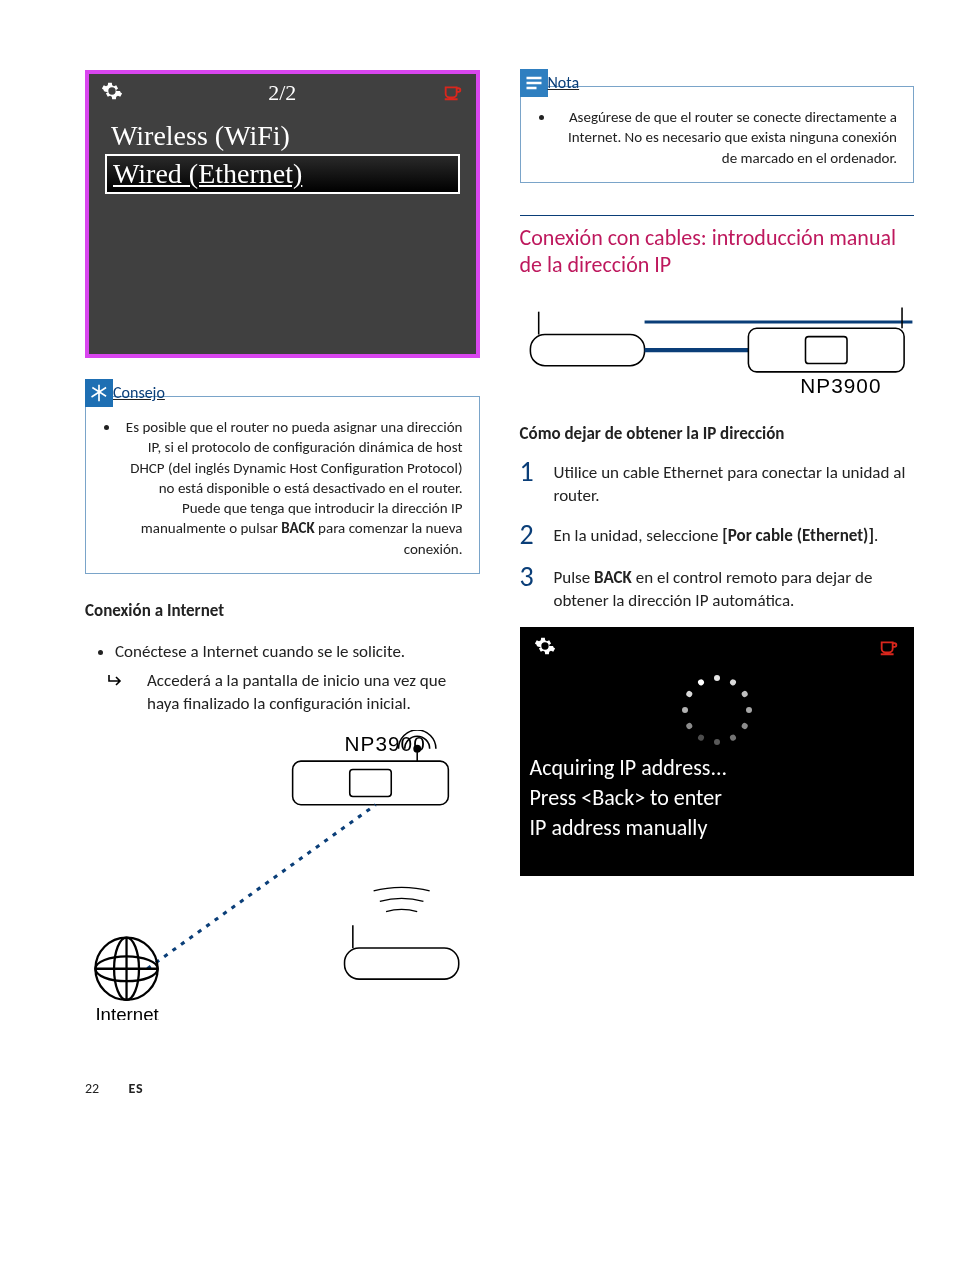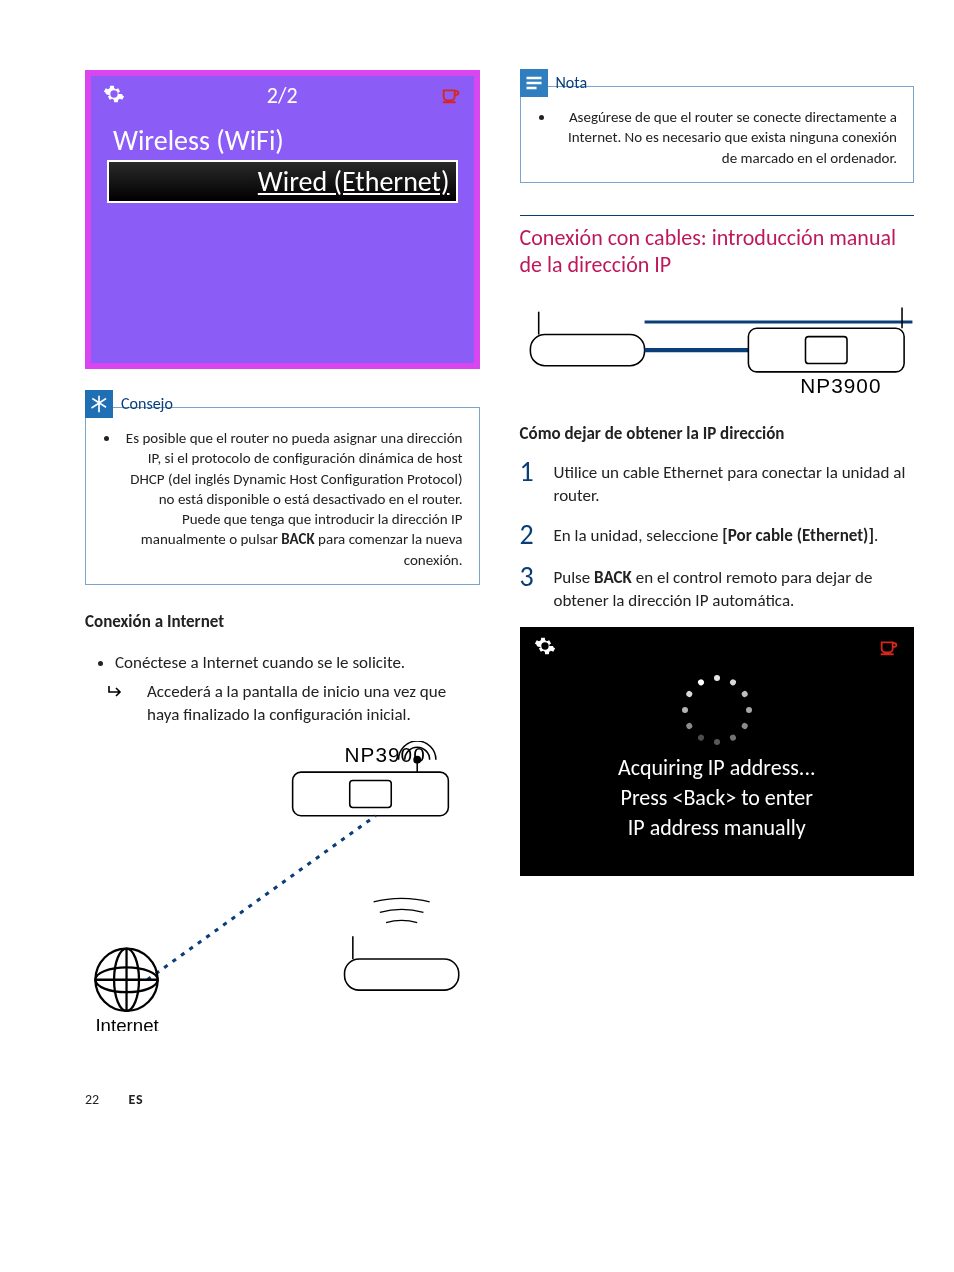--- a/index.html
+++ b/index.html
@@ -15,25 +15,26 @@
     display: flex;
     gap: 40px;
   }
   .col {
     flex: 1 1 0;
     min-width: 0;
   }
 
   
   .screen {
-    background: #8b5cf6;
+    background: #404040;
     color: #fff;
-    border: 6px solid #d946ef;
+    border: 4px solid #d946ef;
     width: 100%;
     box-sizing: border-box;
+    font-family: Liberation Serif, serif;
   }
   .screen-top {
     display: flex;
     align-items: center;
     justify-content: space-between;
     padding: 6px 12px 4px 12px;
   }
   .gear-svg { width: 22px; height: 22px; }
   .cup-svg  { width: 22px; height: 22px; }
   .screen-counter {
@@ -43,38 +44,37 @@
   .menu-area { padding: 8px 16px 160px 16px; }
   .menu-item {
     font-size: 28px;
     font-weight: 300;
     padding: 2px 6px;
   }
   .menu-item.selected {
     border: 2px solid #fff;
     background: linear-gradient(#2a2a2a,#000);
     text-decoration: underline;
-    text-align: right;
   }
 
   
   .callout {
     border: 1px solid #7aa4c9;
     margin-top: 28px;
     padding: 12px 16px 14px 16px;
     position: relative;
     font-size: 15px;
     line-height: 1.35;
   }
   .callout.tip { margin-top: 38px; }
   .callout-badge {
     position: absolute;
     top: -18px; left: -1px;
     display: flex; align-items: center;
-    gap: 8px;
+    text-decoration: underline;
   }
   .badge-box {
     width: 28px; height: 28px;
     display: flex; align-items: center; justify-content: center;
     color: #fff;
     font-weight: bold;
     font-size: 22px;
   }
   .badge-tip  { background: #1e6fb3; }
   .badge-note { background: #2f7fc0; }
@@ -171,21 +171,21 @@
     margin: 14px auto 8px auto;
     position: relative;
   }
   .spinner span {
     position:absolute; width:6px; height:6px;
     background:#fff; border-radius:50%;
     left:32px; top:0;
     transform-origin: 3px 35px;
   }
   .acq-text {
-    text-align:center;
+    text-align:left;
     font-size: 22px;
     font-weight: 300;
     line-height: 1.35;
     padding: 0 10px 34px 10px;
   }
 
   
   .footer {
     position: relative;
     padding: 20px 0 20px 85px;

